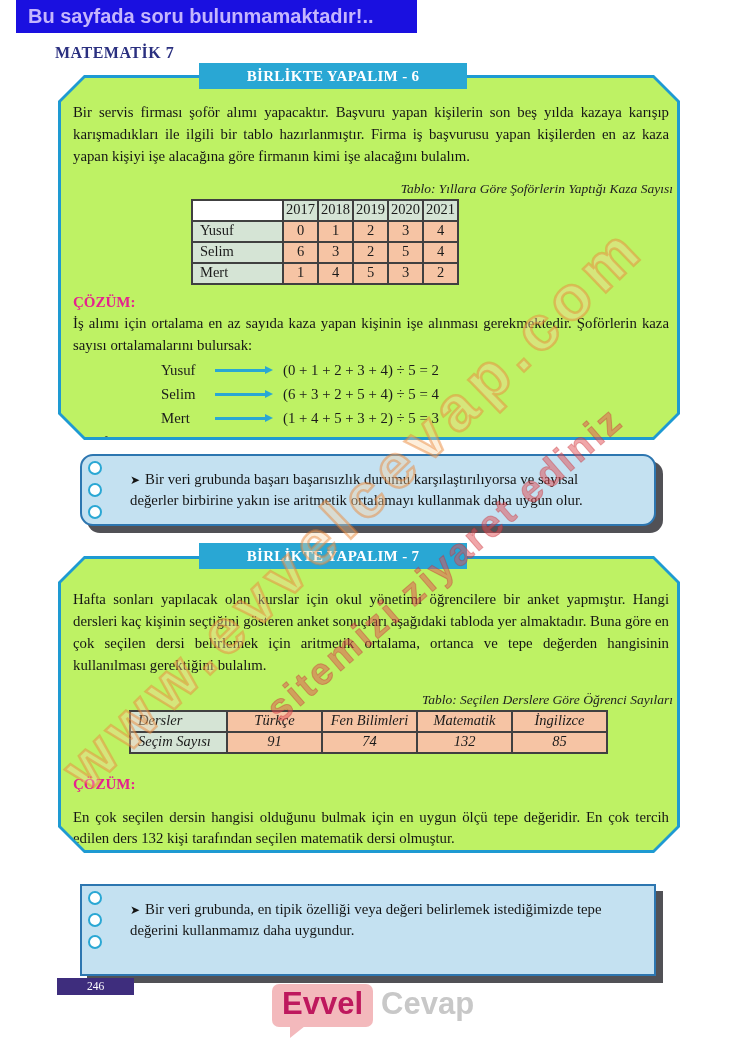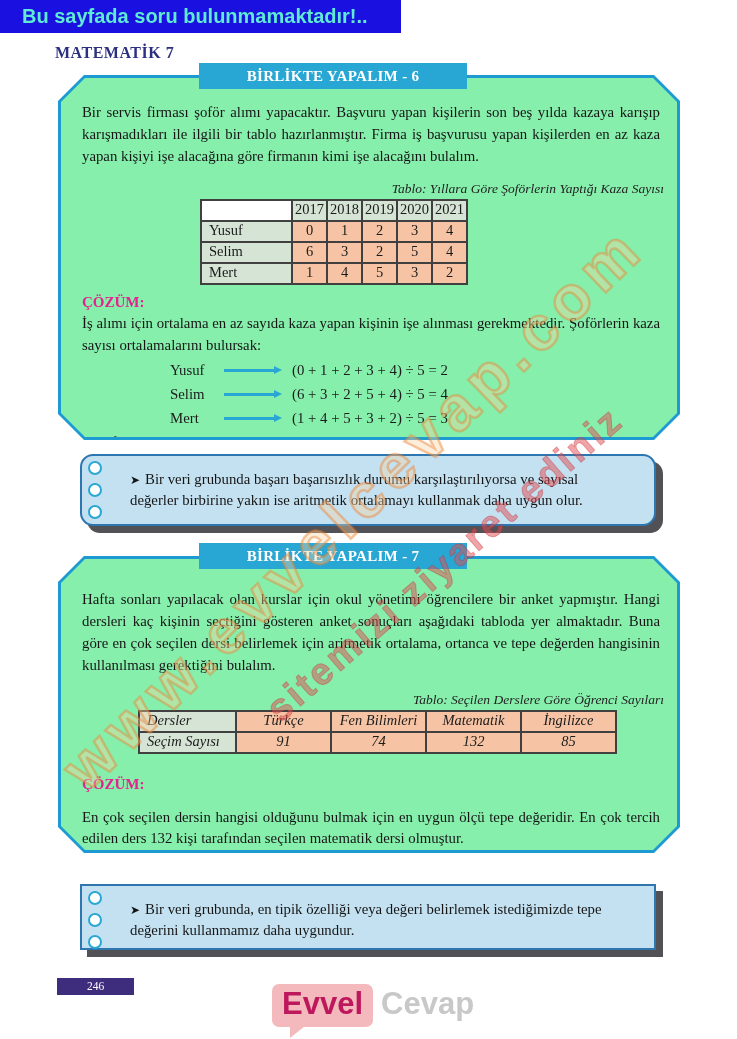--- a/index.html
+++ b/index.html
@@ -5,24 +5,24 @@
   * { margin:0; padding:0; box-sizing:border-box; }
   html,body { background:#ffffff; }
   .page {
     position:relative; width:737px; height:1039px; margin:0 auto;
     background:#ffffff; overflow:hidden;
     font-family:"Liberation Serif", serif; color:#1b1b1b;
   }
 
   
   .topbar {
-    position:absolute; left:0; top:0; width:401px; height:33px; z-index:60;
-    background:#1a10e0; color:#5eead4;
+    position:absolute; left:16px; top:0; width:401px; height:33px; z-index:60;
+    background:#1a10e0; color:#c4b5fd;
     font-family:"Liberation Sans", sans-serif; font-weight:700; font-size:20px;
-    line-height:33px; padding-left:22px;
+    line-height:33px; padding-left:12px;
   }
 
   
   .course-header {
     position:absolute; left:55px; top:44px; z-index:5;
     color:#2b3080; font-weight:700; font-size:16px; letter-spacing:0.5px;
   }
 
   
   .banner {
@@ -35,21 +35,21 @@
 
   
   .cutbox {
     position:absolute; left:58px; width:622px; z-index:5;
     background:#1e9ad2;
     clip-path: polygon(26px 0, calc(100% - 26px) 0, 100% 26px, 100% calc(100% - 26px), calc(100% - 26px) 100%, 26px 100%, 0 calc(100% - 26px), 0 26px);
   }
   .box1 { top:75px;  height:365px; }
   .box2 { top:556px; height:297px; }
   .cutbox-inner {
-    position:absolute; inset:3px; background:#86efac; padding:0 13px;
+    position:absolute; inset:3px; background:#bef264; padding:0 4px;
     clip-path: polygon(24px 0, calc(100% - 24px) 0, 100% 24px, 100% calc(100% - 24px), calc(100% - 24px) 100%, 24px 100%, 0 calc(100% - 24px), 0 24px);
   }
 
   .para {
     font-size:14.8px; line-height:1.48; text-align:justify; color:#151515;
   }
   .intro1 { margin:24px 4px 0 8px; }
   .intro2 { margin:30px 4px 0 8px; }
 
   .tbl-caption {
@@ -87,21 +87,21 @@
     border-left:8px solid #29a7d4; border-top:4.5px solid transparent; border-bottom:4.5px solid transparent; }
   .calc-formula { font-size:14.8px; }
 
   
   .notebox {
     position:absolute; left:80px; width:576px; z-index:10;
     background:#c4e1f1; border:2px solid #2d76b0;
     box-shadow:7px 7px 0 #515156;
   }
   .nb1 { top:454px; height:72px;border-radius:13px; }
-  .nb2 { top:884px; height:66px; }
+  .nb2 { top:884px; height:92px; }
   .notebox .circle {
     position:absolute; left:6px; width:14px; height:14px; border-radius:50%;
     background:#ffffff; border:2.5px solid #2aa7d4;
   }
   .notebox .c1 { top:5px; } .notebox .c2 { top:27px; } .notebox .c3 { top:49px; }
   .note-text {
     margin:13px 30px 0 48px; font-size:14.8px; line-height:1.45; text-align:left; color:#151515;
   }
   .note-marker { font-size:12px; margin-right:5px; }
 

